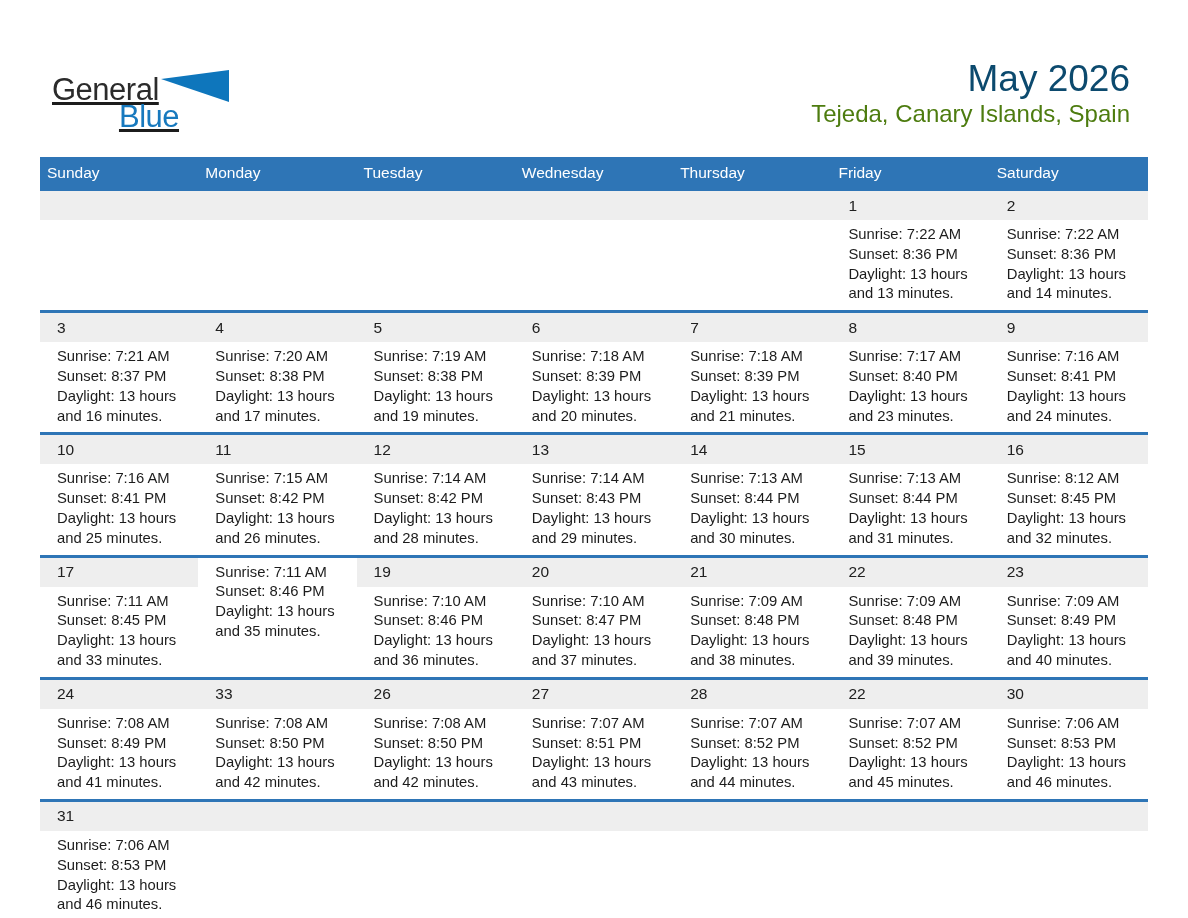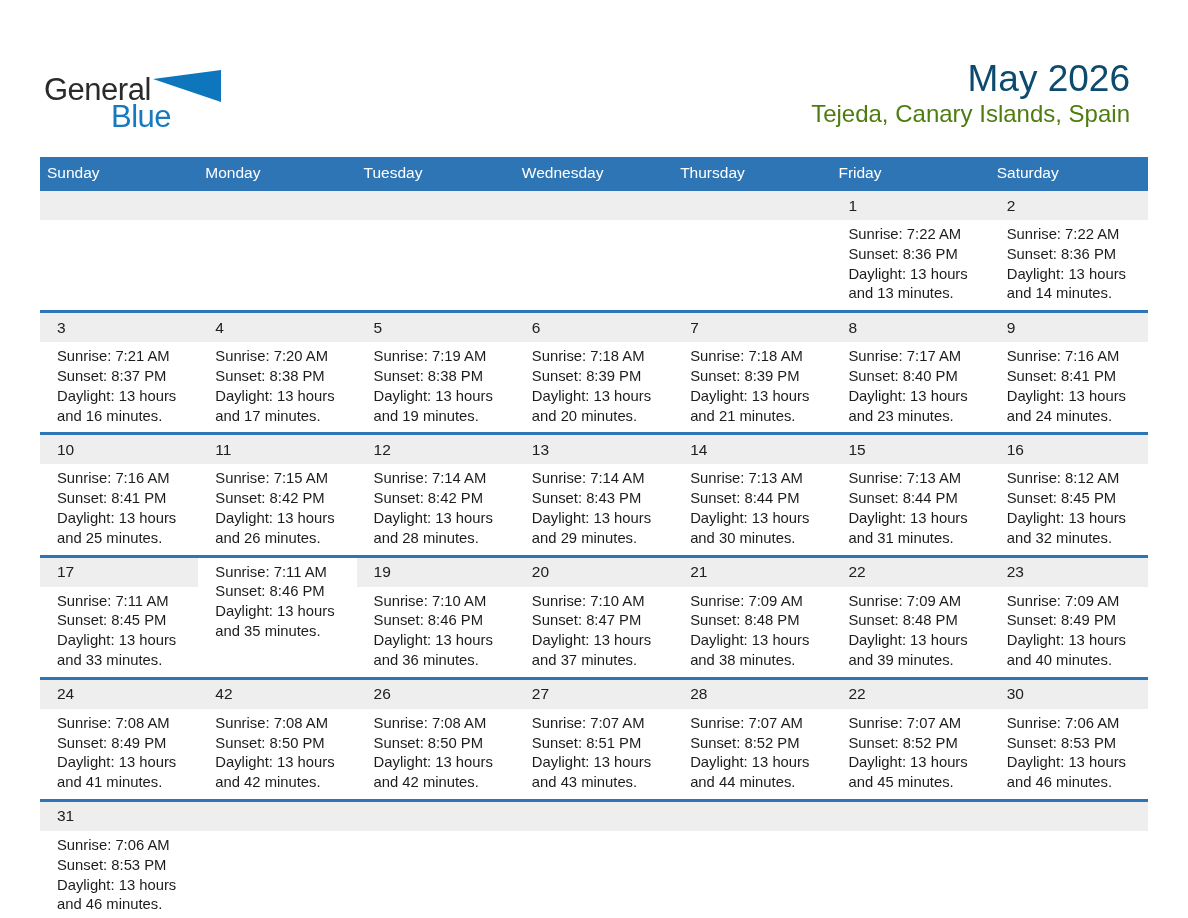--- a/index.html
+++ b/index.html
@@ -9,21 +9,21 @@
   }
   *{box-sizing:border-box;}
   html,body{margin:0;padding:0;}
   body{
     width:1188px;height:918px;background:#ffffff;
     font-family:"Liberation Sans", sans-serif;color:var(--ink);
   }
   .page{position:relative;width:1188px;height:918px;overflow:hidden;}
 
   
-  .logo{position:absolute;left:44px;top:70px;line-height:1;}
+  .logo{position:absolute;left:52px;top:70px;line-height:1;text-decoration:underline;}
   .logo-line1{display:flex;align-items:flex-end;}
   .logo-general{font-size:31px;font-weight:500;color:#2b2b2b;letter-spacing:-0.5px;}
   .logo-triangle{margin-left:2px;margin-bottom:3px;}
   .logo-blue{font-size:31px;font-weight:500;color:#1779be;letter-spacing:-0.5px;text-align:center;margin-top:-4px;padding-right:0;width:194px;}
 
   
   .titles{position:absolute;right:58px;top:58px;text-align:right;}
   .title{font-size:37px;color:#0c4a6e;}
   .subtitle{font-size:24px;color:#4d7c0f;}
 
@@ -372,21 +372,21 @@
             </div>
             <div class="cell-body">
               <div class="cell-line">Sunrise: 7:08 AM</div>
               <div class="cell-line">Sunset: 8:49 PM</div>
               <div class="cell-line">Daylight: 13 hours</div>
               <div class="cell-line">and 41 minutes.</div>
             </div>
           </div>
           <div class="cell">
             <div class="cell-band">
-              <span class="day-num">42</span>
+              <span class="day-num">33</span>
             </div>
             <div class="cell-body">
               <div class="cell-line">Sunrise: 7:08 AM</div>
               <div class="cell-line">Sunset: 8:50 PM</div>
               <div class="cell-line">Daylight: 13 hours</div>
               <div class="cell-line">and 42 minutes.</div>
             </div>
           </div>
           <div class="cell">
             <div class="cell-band">

